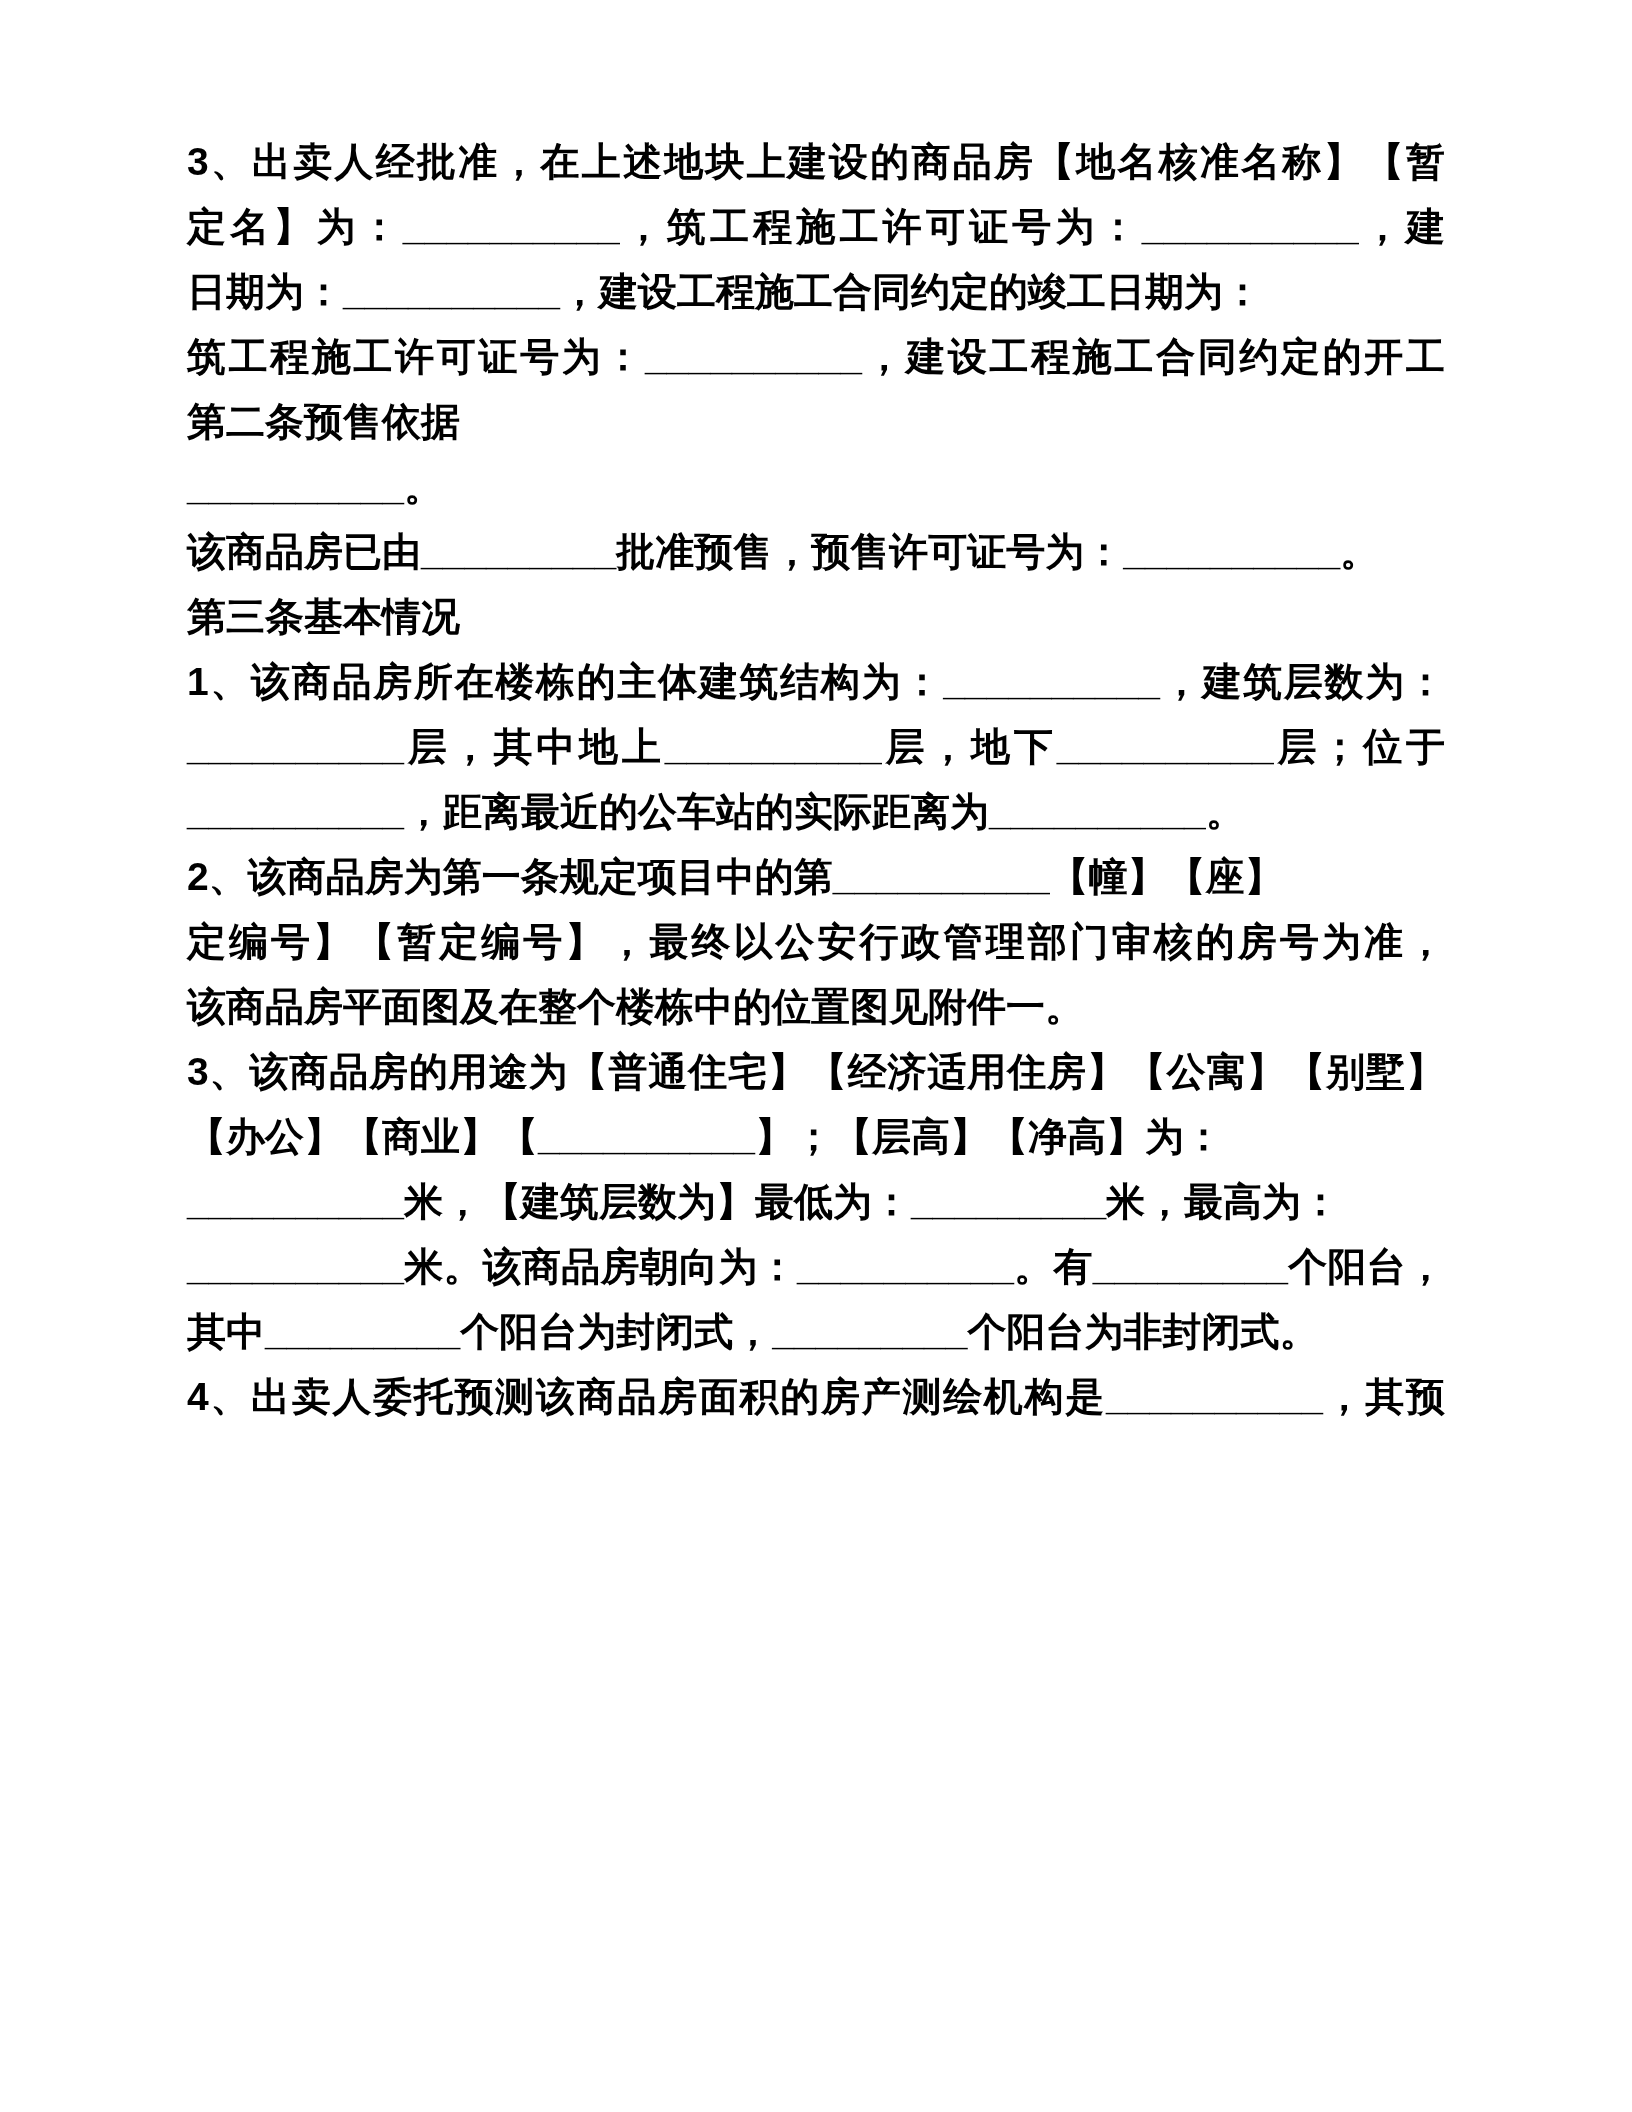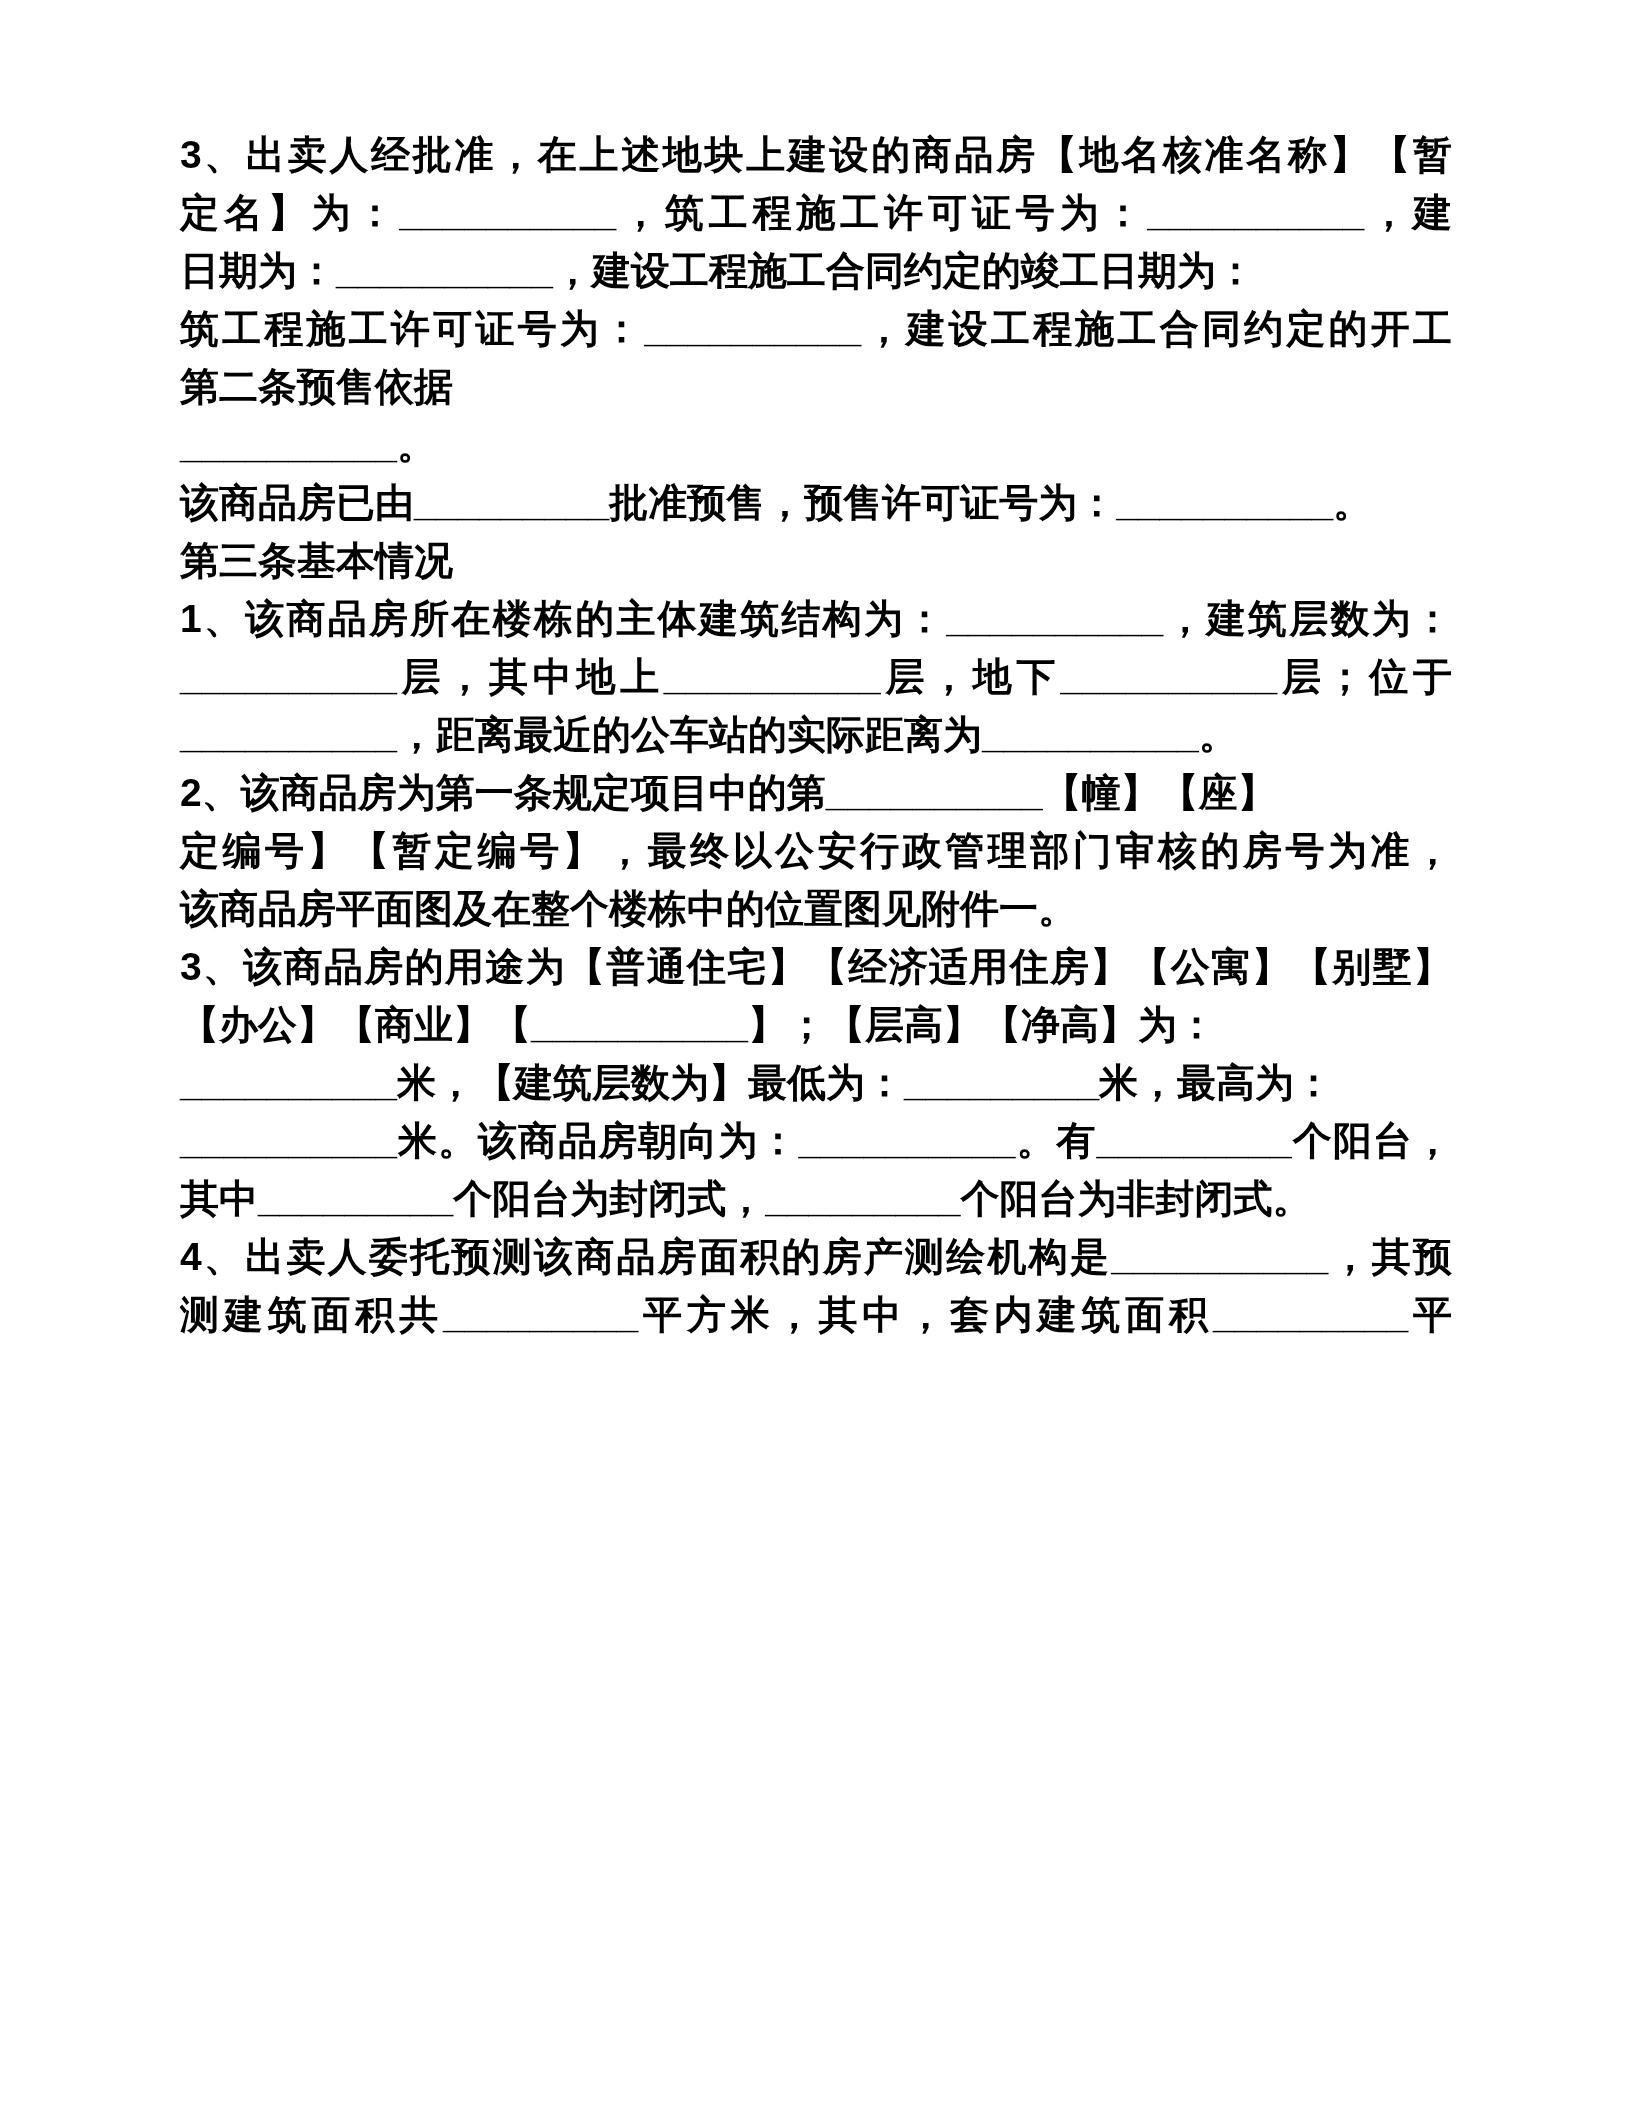--- a/index.html
+++ b/index.html
@@ -15,21 +15,21 @@
     color: #000000;
     box-sizing: border-box;
     padding: 126px 180px 0 180px;
     font-family: "Liberation Sans", "DejaVu Sans", sans-serif;
     font-weight: 700;
     font-size: 39px;
     line-height: 58px;
     overflow: hidden;
   }
   .line {
-    margin: 0;
+    margin: 7px;
     padding: 0;
     text-align: left;
     white-space: nowrap;
   }
   
   .line.fill {
     white-space: normal;
     text-align: justify;
     text-align-last: justify;
     -moz-text-align-last: justify;
@@ -52,14 +52,13 @@
   <p class="line">__________，距离最近的公车站的实际距离为__________。</p>
   <p class="line">2、该商品房为第一条规定项目中的第__________【幢】【座】</p>
   <p class="line fill">定编号】【暂定编号】，最终以公安行政管理部门审核的房号为准，</p>
   <p class="line">该商品房平面图及在整个楼栋中的位置图见附件一。</p>
   <p class="line fill">3、该商品房的用途为【普通住宅】【经济适用住房】【公寓】【别墅】</p>
   <p class="line">【办公】【商业】【__________】；【层高】【净高】为：</p>
   <p class="line">__________米，【建筑层数为】最低为：_________米，最高为：</p>
   <p class="line fill">__________米。该商品房朝向为：__________。有_________个阳台，</p>
   <p class="line">其中_________个阳台为封闭式，_________个阳台为非封闭式。</p>
   <p class="line fill">4、出卖人委托预测该商品房面积的房产测绘机构是__________，其预</p>
-  <p class="line fill">测建筑面积共_________平方米，其中，套内建筑面积_________平</p>
 </div>
 
 </body></html>

